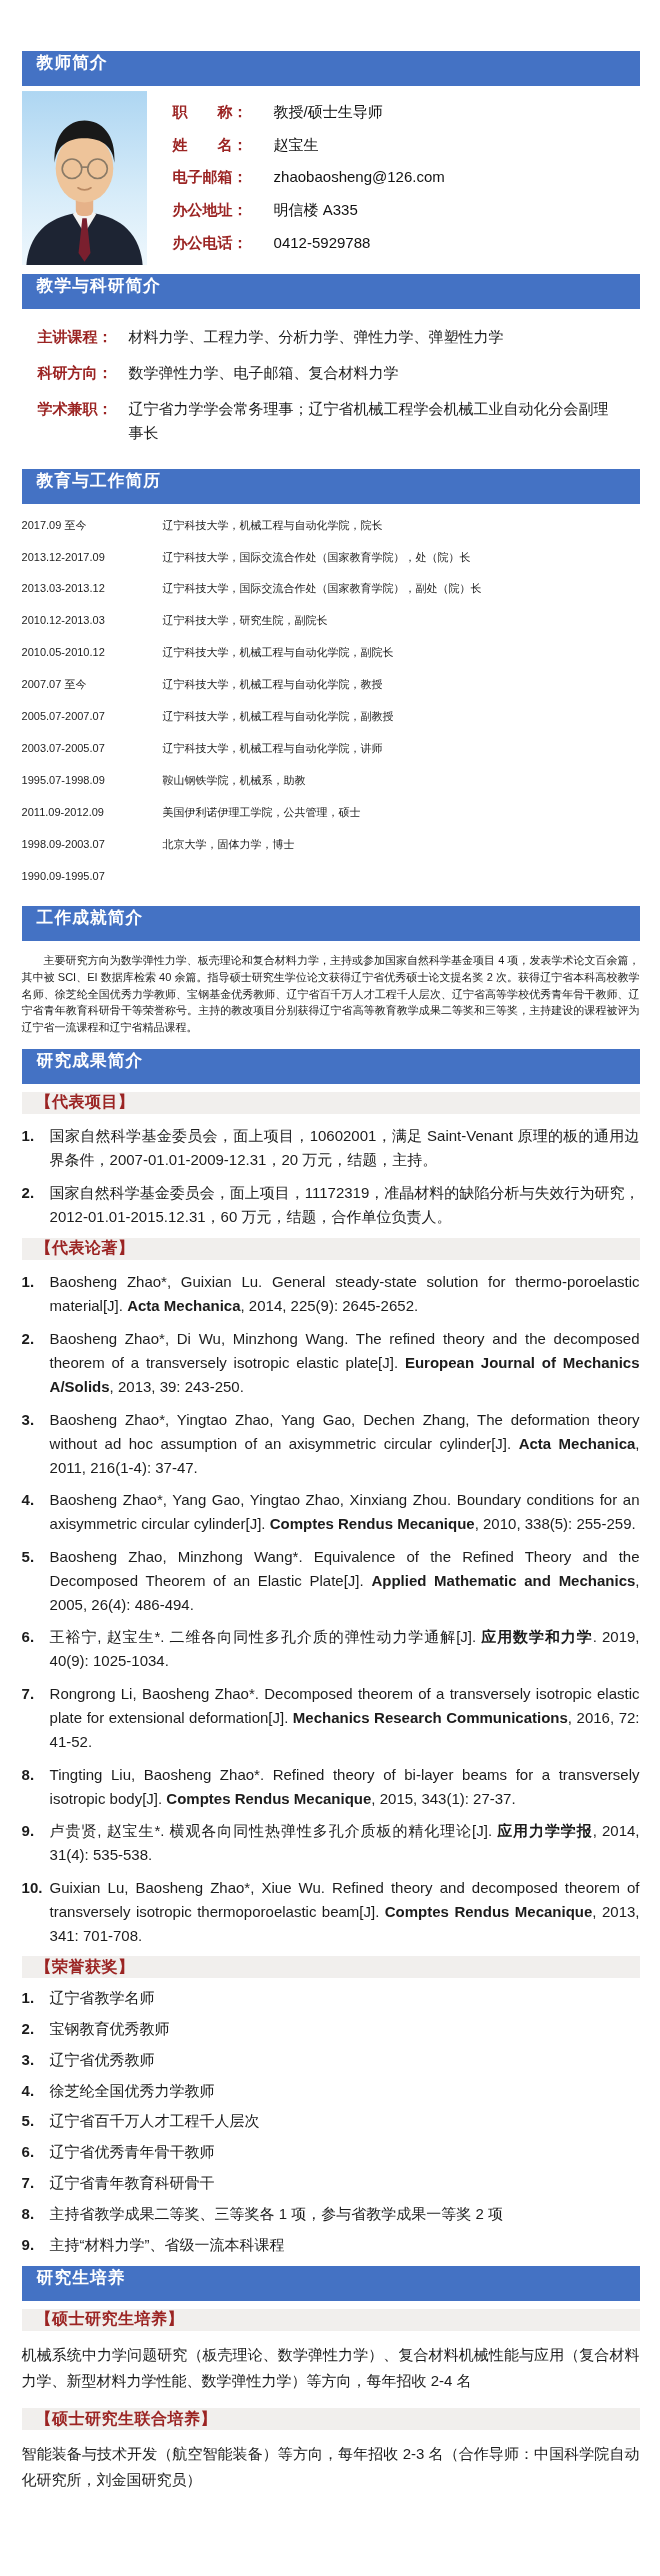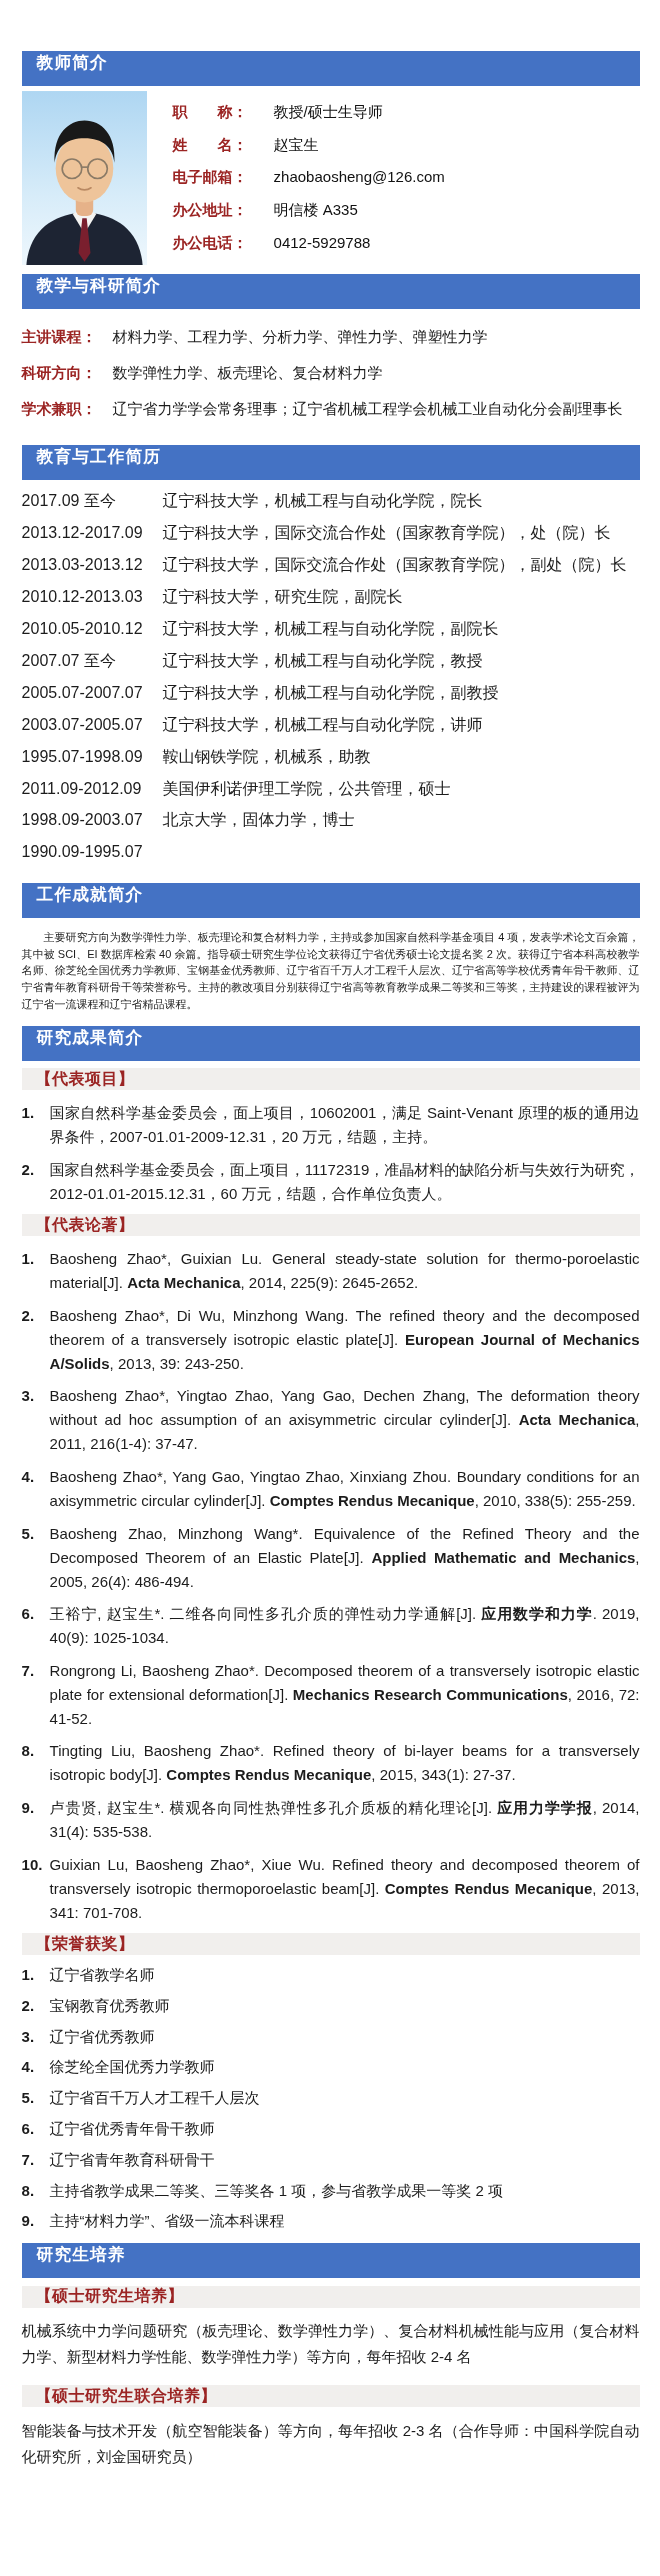--- a/index.html
+++ b/index.html
@@ -43,27 +43,27 @@
     flex:1;margin-left:26px;
     display:flex;flex-direction:column;justify-content:space-around;
     padding:5.4px 0;
   }
   .field{display:flex;font-size:15px;align-items:baseline;}
   .flabel{color:var(--red);font-weight:700;width:101px;flex:none;white-space:pre;}
   .fvalue{color:#111;}
 
   
   .t-block{padding:3.2px 0 5.4px;}
-  .t-row{display:flex;margin:13px 0;font-size:15px;line-height:1.55;}
+  .t-row{display:flex;margin:13px 16px;font-size:15px;line-height:1.55;}
   .t-label{color:var(--red);font-weight:700;width:91px;flex:none;}
   .t-value{flex:1;}
 
   
   .h-block{padding:12px 0 1.1px;}
-  .h-row{display:flex;font-size:16px;line-height:18.4px;margin-bottom:13.5px;}
+  .h-row{display:flex;font-size:11px;line-height:18.4px;margin-bottom:13.5px;}
   .period{width:141px;flex:none;}
   .desc{flex:1;}
 
   
   .para{
     font-size:11px;line-height:1.53;text-align:justify;
     text-indent:2em;margin:10.8px 0 13px;
   }
 
   
@@ -151,21 +151,21 @@
   </header>
   <div class="t-block">
 
       <div class="t-row">
         <span class="t-label">主讲课程：</span>
         <span class="t-value">材料力学、工程力学、分析力学、弹性力学、弹塑性力学</span>
       </div>
 
       <div class="t-row">
         <span class="t-label">科研方向：</span>
-        <span class="t-value">数学弹性力学、板壳理论、复合材料力学</span>
+        <span class="t-value">数学弹性力学、电子邮箱、复合材料力学</span>
       </div>
 
       <div class="t-row">
         <span class="t-label">学术兼职：</span>
         <span class="t-value">辽宁省力学学会常务理事；辽宁省机械工程学会机械工业自动化分会副理事长</span>
       </div>
     </div>
 
   <header class="section-bar">
     <h2 class="section-title">教育与工作简历</h2>

